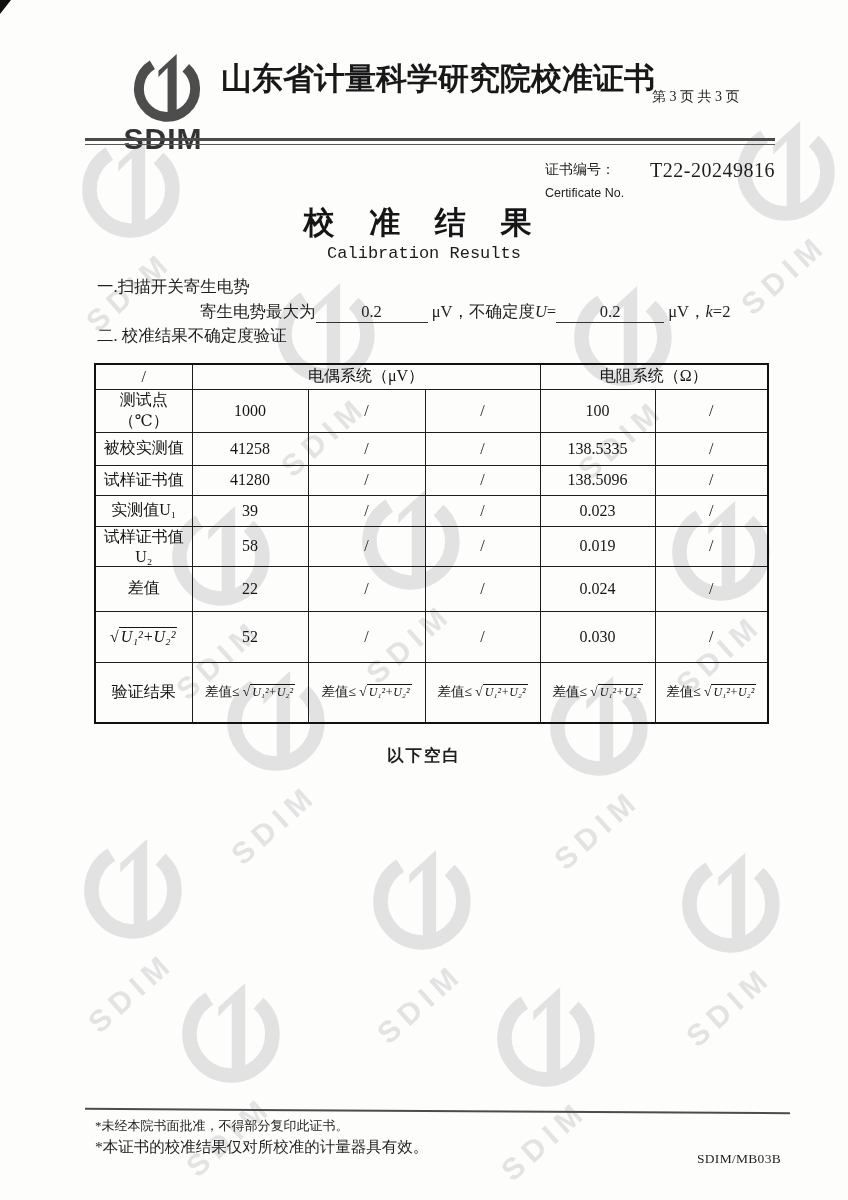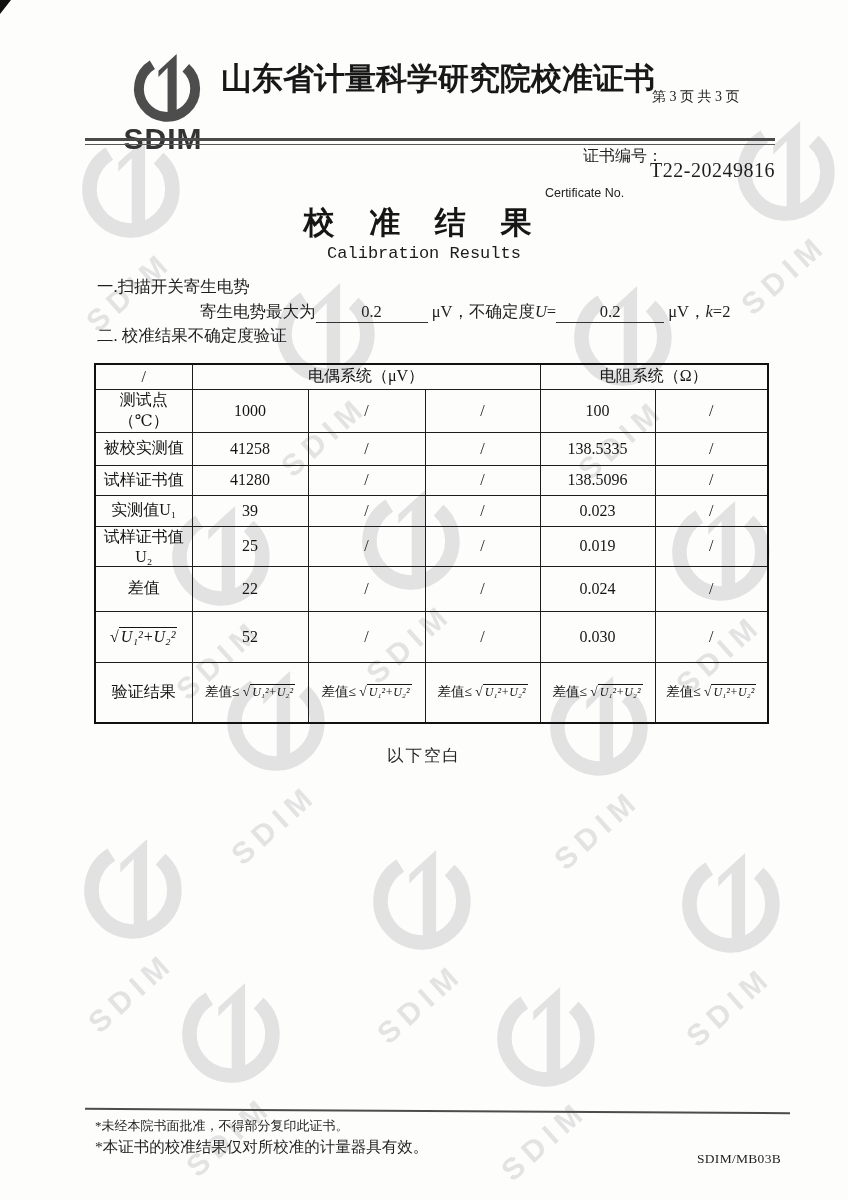--- a/index.html
+++ b/index.html
@@ -26,21 +26,21 @@
     font-family:"Liberation Sans","DejaVu Sans",sans-serif; font-weight:bold;
     font-size:30px; letter-spacing:1px; color:#333; line-height:1; margin-top:-4px;
   }
   .title-cn{left:221px; top:58px; width:440px; font-size:31px; font-weight:bold; color:#181818; letter-spacing:0px; z-index:2; white-space:nowrap;}
   .page-info{left:652px; top:88px; font-size:14px; color:#222; z-index:2; white-space:nowrap;}
   .title-en{left:250px; top:104px; width:400px; text-align:center; z-index:2;
     font-family:"Liberation Sans","DejaVu Sans",sans-serif; font-weight:bold; font-size:21px; color:#1c1c1c;}
   .rule-a{left:85px; top:138px; width:690px; height:2.6px; background:#4a4a4a; z-index:2;}
   .rule-b{left:85px; top:143.5px; width:690px; height:1.8px; background:#585858; z-index:2;}
   
-  .certno-label{left:545px; top:146px; font-size:16px; z-index:2;margin-left:38px;}
+  .certno-label{left:545px; top:161px; font-size:14px; z-index:2;}
   .certno-value{left:650px; top:159px; font-size:20px; letter-spacing:0.5px; z-index:2;}
   .certno-en{left:545px; top:186px; font-size:12.5px; z-index:2;
     font-family:"Liberation Sans","DejaVu Sans",sans-serif; color:#222;}
   
   .sec-cn{left:224px; top:202px; width:400px; text-align:center; z-index:2;
     font-family:"Liberation Sans","DejaVu Sans",sans-serif; font-weight:bold;
     font-size:31px; letter-spacing:13px; color:#161616;}
   .sec-en{left:224px; top:244px; width:400px; text-align:center; z-index:2;
     font-family:Liberation Mono, monospace; font-size:17px; color:#1c1c1c;}
   
@@ -55,21 +55,21 @@
     font-size:16px; color:#151515;}
   table.cal td{border:1.8px solid #1d1d1d; text-align:center; vertical-align:middle; padding:0 2px; overflow:hidden;}
   table.cal{border:2.5px solid #111;}
   .sqrt{white-space:nowrap;}
   .sqrt .rsign{font-style:normal;}
   .sqrt .rad{border-top:1.4px solid currentColor; padding:0 2px; font-style:italic;}
   .vcell{font-size:13.5px; white-space:nowrap;}
   .vcell .rad{font-size:12px;}
   .rowlabel{font-size:16px;}
   
-  .below-blank{left:224px; top:745px; width:400px; text-align:center; font-size:16.5px; letter-spacing:2px; z-index:2;}
+  .below-blank{left:224px; top:745px; width:400px; text-align:center; font-size:16.5px; letter-spacing:2px; z-index:2;font-weight:bold;}
   
   .foot-rule{left:85px; top:1110px; width:705px; height:2px; background:#4c4c4c; transform:rotate(0.35deg); z-index:2;}
   .footnote1{left:95px; top:1117px; font-size:13px; z-index:2;}
   .footnote2{left:95px; top:1137px; font-size:15.5px; z-index:2;}
   .doc-code{left:697px; top:1151px; font-size:13.5px; letter-spacing:0.3px; z-index:2;}
   .corner-mark{left:0; top:0; width:0; height:0; border-top:14px solid #111; border-right:11px solid transparent; z-index:3;}
 </style>
 </head>
 <body>
 
@@ -237,21 +237,21 @@
     <tr style="height:31px">
       <td class="rowlabel">实测值U₁</td>
       <td>39</td>
       <td>/</td>
       <td>/</td>
       <td>0.023</td>
       <td>/</td>
     </tr>
     <tr style="height:36px">
       <td class="rowlabel">试样证书值U₂</td>
-      <td>25</td>
+      <td>58</td>
       <td>/</td>
       <td>/</td>
       <td>0.019</td>
       <td>/</td>
     </tr>
     <tr style="height:45px">
       <td class="rowlabel">差值</td>
       <td>22</td>
       <td>/</td>
       <td>/</td>

